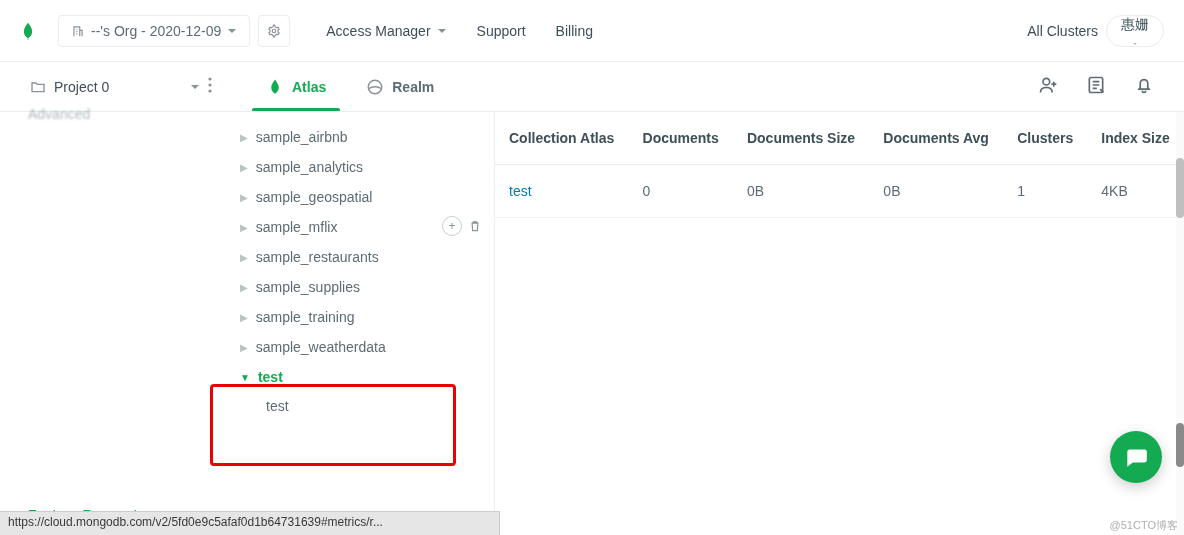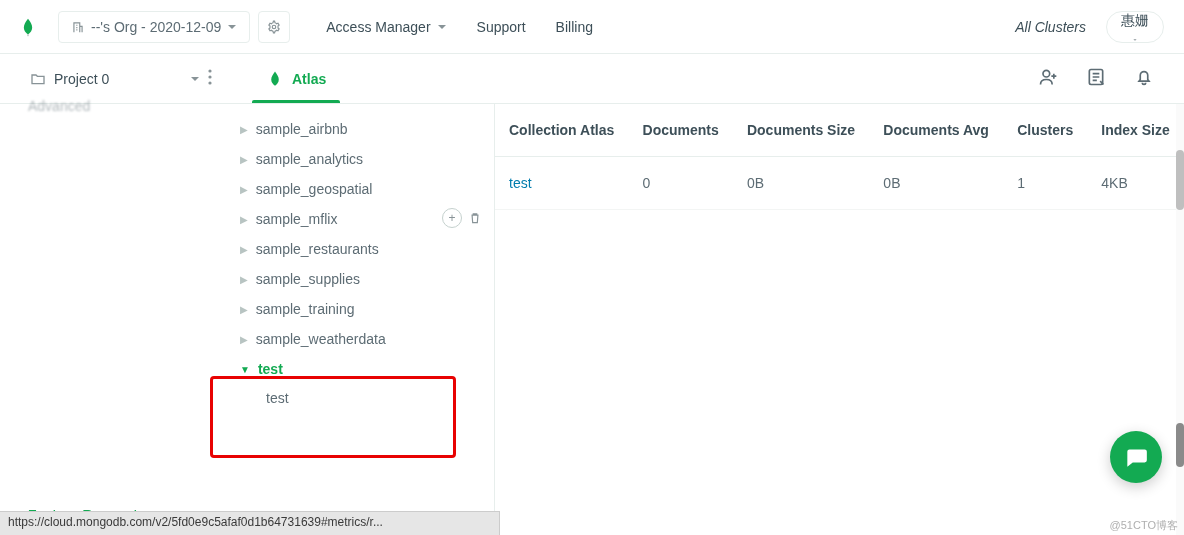--- a/index.html
+++ b/index.html
@@ -1,27 +1,27 @@
 <!DOCTYPE html>
 <html><head>
   <meta charset="utf-8">
   <style>
     * { box-sizing: border-box; margin: 0; padding: 0; font-family: -apple-system, BlinkMacSystemFont, "Segoe UI", Helvetica, Arial, sans-serif; }
     body { background: #fff; color: #3D4F58; font-size: 14px; overflow: hidden; }
     .app { width: 1184px; height: 535px; position: relative; display: flex; flex-direction: column; }
 
     
-    .topbar { height: 54px; display: flex; align-items: center; padding: 0 20px 0 18px; border-bottom: 1px solid #E7EEEC; }
+    .topbar { height: 62px; display: flex; align-items: center; padding: 0 20px 0 18px; border-bottom: 1px solid #E7EEEC; }
     .logo { width: 20px; height: 20px; margin-right: 20px; }
     .org-selector { display: flex; align-items: center; gap: 6px; height: 32px; padding: 0 12px; border: 1px solid #E7EEEC; border-radius: 4px; color: #5D6C74; cursor: pointer; }
     .gear-btn { margin-left: 8px; width: 32px; height: 32px; border: 1px solid #E7EEEC; border-radius: 4px; display: flex; align-items: center; justify-content: center; cursor: pointer; }
     .top-links { display: flex; gap: 30px; margin-left: 36px; align-items: center; color: #3D4F58; }
     .top-link { cursor: pointer; display: flex; align-items: center; gap: 6px; }
     .spacer { flex: 1; }
-    .all-clusters { color: #3D4F58; cursor: pointer; margin-right: 20px; font-style: italic; }
+    .all-clusters { color: #3D4F58; cursor: pointer; margin-right: 8px; }
     .user-pill { display: flex; align-items: center; gap: 8px; height: 32px; padding: 0 14px; border: 1px solid #E7EEEC; border-radius: 16px; cursor: pointer; flex-direction: column; }
 
     
     .secondbar { height: 50px; display: flex; align-items: center; padding: 0 30px 0 30px; border-bottom: 1px solid #E7EEEC; }
     .project-selector { display: flex; align-items: center; gap: 8px; color: #3D4F58; cursor: pointer; min-width: 170px; }
     .dots-btn { cursor: pointer; color: #889397; padding: 4px; margin-left: 4px; }
     .nav-tabs { display: flex; gap: 40px; margin-left: 50px; align-items: flex-end; }
     .nav-tab { display: flex; align-items: center; gap: 8px; padding: 14px 0; font-weight: 600; color: #5D6C74; cursor: pointer; position: relative; }
     .nav-tab.active { color: #13AA52; }
     .nav-tab.active::after { content: ""; position: absolute; bottom: -1px; left: -14px; right: -14px; height: 3px; background: #13AA52; border-radius: 2px 2px 0 0; }
@@ -132,20 +132,27 @@
           <circle cx="2" cy="8" r="1.6" fill="#889397"></circle>
           <circle cx="2" cy="14" r="1.6" fill="#889397"></circle>
         </svg>
     </div>
     <div class="nav-tabs">
       <div class="nav-tab active">
         <svg width="18" height="18" viewBox="0 0 24 24">
             <path fill="#13AA52" d="M12 2c3 4 5 7 5 11 0 3-2 6-5 8-3-2-5-5-5-8 0-4 2-7 5-11z"></path>
           </svg>
         <span>Atlas</span>
+      </div>
+      <div class="nav-tab">
+        <svg width="18" height="18" viewBox="0 0 24 24">
+            <circle cx="12" cy="12" r="9" fill="none" stroke="#889397" stroke-width="2"></circle>
+            <path d="M4 14c4-3 12-3 16 0" fill="none" stroke="#889397" stroke-width="2"></path>
+          </svg>
+        <span>Realm</span>
       </div>
     </div>
     <div class="icon-actions">
       <span class="icon-btn">
         <svg width="20" height="20" viewBox="0 0 24 24">
             <circle cx="10" cy="8" r="4" fill="none" stroke="#5D6C74" stroke-width="2"></circle>
             <path d="M3 21c0-4 3-6 7-6s7 2 7 6M19 8v6m-3-3h6" fill="none" stroke="#5D6C74" stroke-width="2"></path>
           </svg>
       </span>
       <span class="icon-btn">

